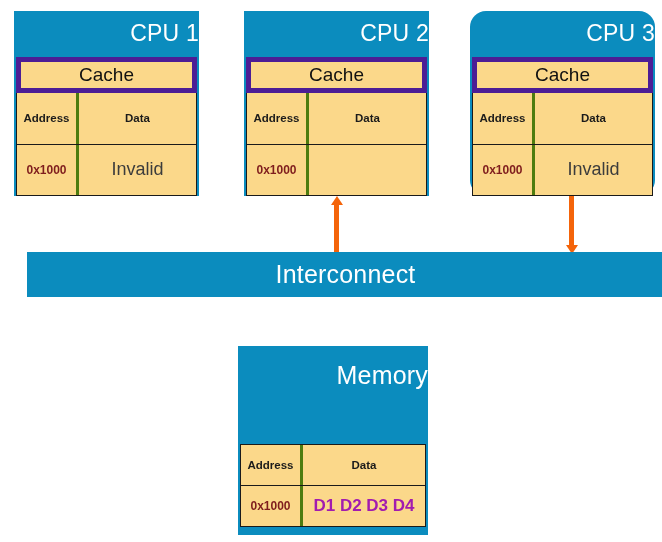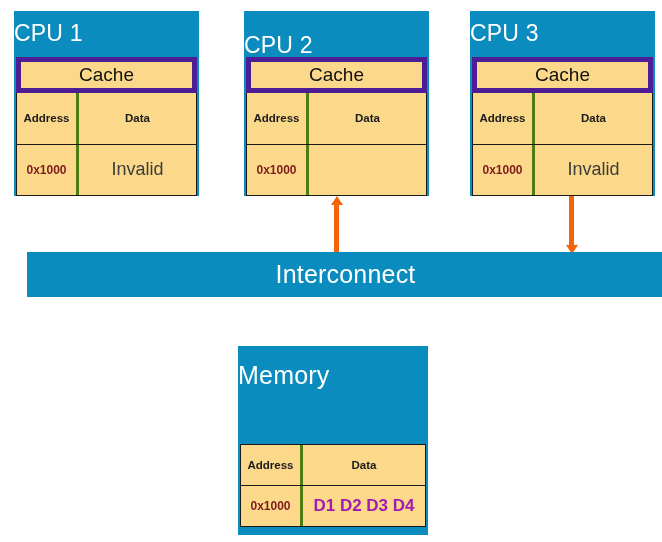--- a/index.html
+++ b/index.html
@@ -23,21 +23,21 @@
 
   
   .block {
     position: absolute;
     background: #0B8CBE;
     box-sizing: border-box;
   }
 
   .block-title {
     color: #ffffff;
-    text-align: left;
+    text-align: right;
     font-weight: 400;
     letter-spacing: .2px;
     white-space: nowrap;
   }
 
   
   .cache-bar {
     position: absolute;
     left: 2px;
     right: 2px;
@@ -137,36 +137,36 @@
         <div class="tcell data">Data</div>
       </div>
       <div class="trow val">
         <div class="tcell addr">0x1000</div>
         <div class="tcell data">Invalid</div>
       </div>
     </div>
   </div>
 
   <div class="block" id="cpu2" style="left:244px; top:11px; width:185px; height:185px;">
-    <div class="block-title" style="position:absolute; left:0; top:0; width:100%; height:44px; line-height:44px; font-size:23px;margin-top:12px;">CPU 2</div>
+    <div class="block-title" style="position:absolute; left:0; top:0; width:100%; height:44px; line-height:44px; font-size:23px;">CPU 2</div>
 
     <div class="cache-bar" style="top:46px; height:36px;">Cache</div>
 
     <div class="tbl" style="top:82px; height:103px;">
       <div class="trow hdr">
         <div class="tcell addr">Address</div>
         <div class="tcell data">Data</div>
       </div>
       <div class="trow val">
         <div class="tcell addr">0x1000</div>
       </div>
     </div>
   </div>
 
-  <div class="block" id="cpu3" style="left:470px; top:11px; width:185px; height:185px;">
+  <div class="block" id="cpu3" style="left:470px; top:11px; width:185px; height:185px;border-radius:16px;">
     <div class="block-title" style="position:absolute; left:0; top:0; width:100%; height:44px; line-height:44px; font-size:23px;">CPU 3</div>
 
     <div class="cache-bar" style="top:46px; height:36px;">Cache</div>
 
     <div class="tbl" style="top:82px; height:103px;">
       <div class="trow hdr">
         <div class="tcell addr">Address</div>
         <div class="tcell data">Data</div>
       </div>
       <div class="trow val">

